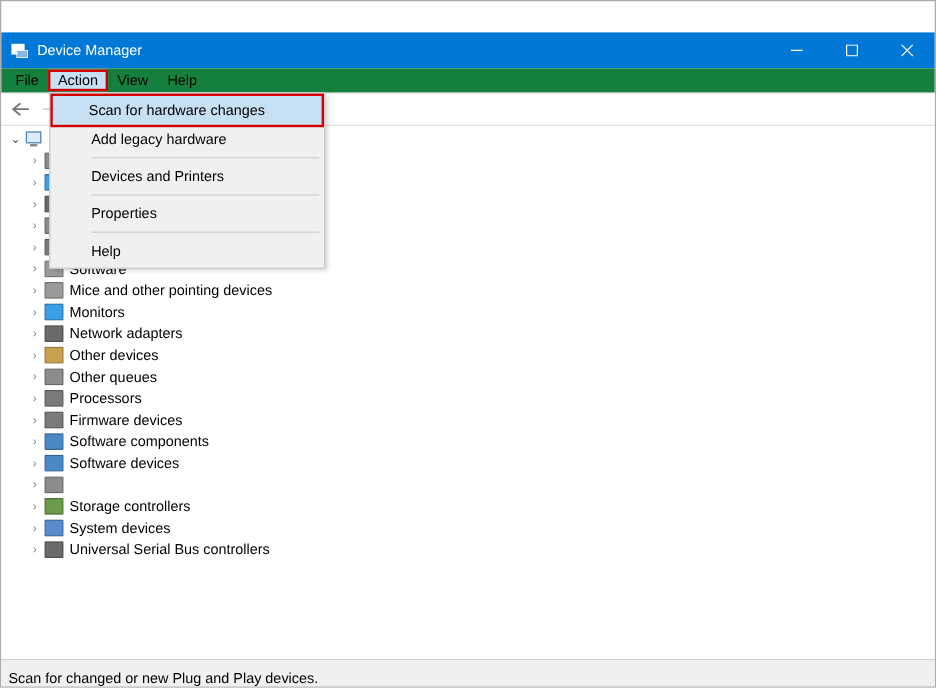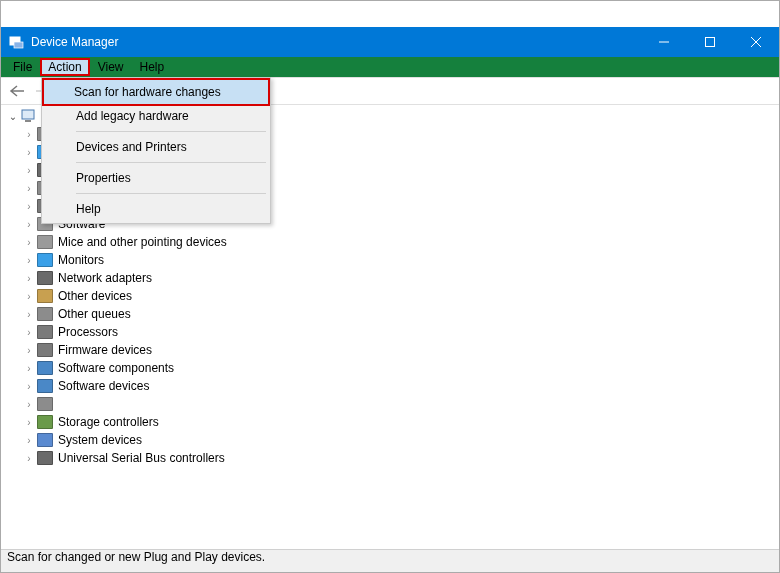--- a/index.html
+++ b/index.html
@@ -34,21 +34,21 @@
 .tree-area { flex: 1; background: #fff; overflow: auto; padding-top: 2px; font-size: 12px; position: relative; }
 .tree-row { display: flex; align-items: center; height: 18px; white-space: nowrap; }
 .tree-row .expand { width: 12px; height: 12px; display: flex; align-items: center; justify-content: center; color: #555; font-size: 10px; }
 .tree-row .node-icon { width: 16px; height: 16px; margin: 0 3px 0 2px; display: flex; align-items: center; justify-content: center; }
 .tree-row .node-label { padding: 0 2px; }
 .tree-row.selected .node-label { background: #cce8ff; border: 1px dotted #666; padding: 0 1px; }
 .lvl0 { padding-left: 6px; }
 .lvl1 { padding-left: 22px; }
 
 
-.statusbar { height: 23px; border-top: 1px solid #d0d0d0; background: #f0f0f0; font-size: 12px; display: flex; align-items: flex-start; padding: 0 6px; }
+.statusbar { height: 23px; border-top: 1px solid #d0d0d0; background: #f0f0f0; font-size: 12px; display: flex; align-items: flex-end; padding: 0 6px; }
 
 
 .ico { width: 16px; height: 14px; border-radius: 1px; display: inline-block; }
 </style>
 </head>
 <body>
 
 <div class="titlebar">
   <span class="app-icon">
     <svg width="16" height="16" viewBox="0 0 16 16">

